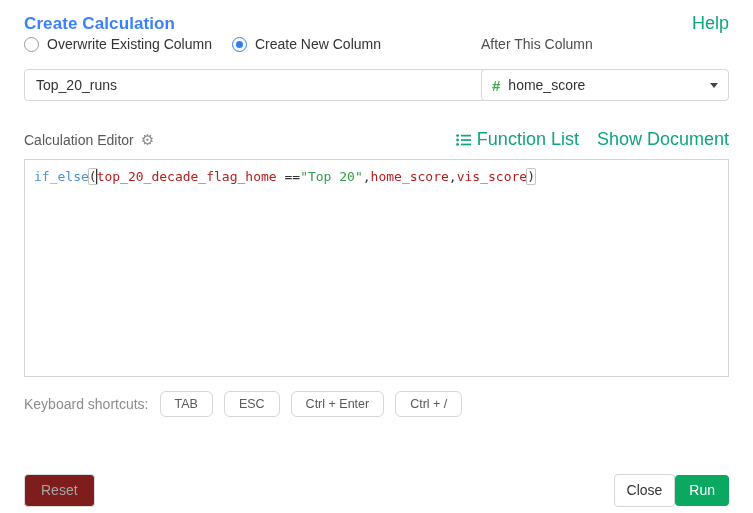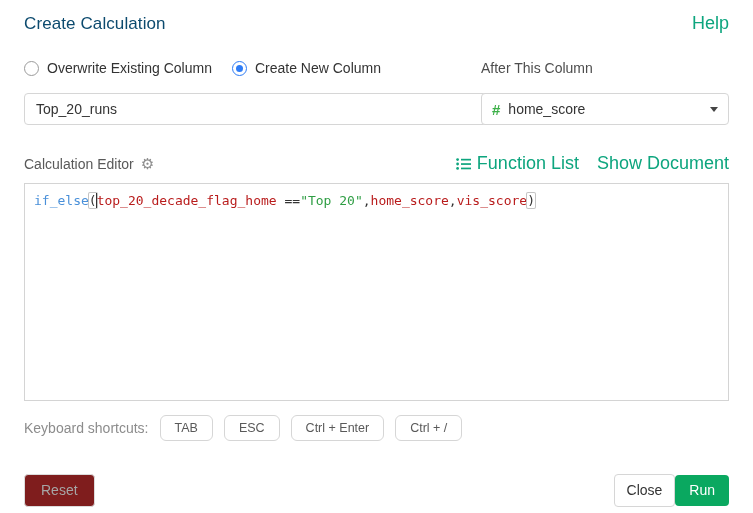--- a/index.html
+++ b/index.html
@@ -8,25 +8,25 @@
     font-family: "Liberation Sans", sans-serif;
     background: #ffffff;
     color: #333;
     overflow: hidden;
     position: relative;
   }
   .wrap { padding: 13px 24px 0 24px; }
 
   
   .hdr { display: flex; justify-content: space-between; align-items: center; }
-  .title { font-size: 17px; color: #0c4a6e; font-weight: 400; letter-spacing: .1px; }
+  .title { font-size: 17px; color: #3b82f6; font-weight: 700; letter-spacing: .1px; }
   .link { color: #0da57e; font-size: 18px; text-decoration: none; cursor: pointer; }
 
   
-  .grid { display: grid; grid-template-columns: 457px 248px; margin-top: 24px; }
+  .grid { display: grid; grid-template-columns: 457px 248px; }
   .rowA { display: flex; align-items: center; height: 20px; }
   .rowB { margin-top: 15px; }
 
   .radio-group { display: flex; align-items: center; gap: 20px; }
   .radio-item { display: flex; align-items: center; cursor: pointer; }
   .radio {
     width: 15px; height: 15px; border-radius: 50%;
     border: 1px solid #9b9b9b; background: #fff; margin-right: 8px;
     position: relative; flex: 0 0 auto;
   }

